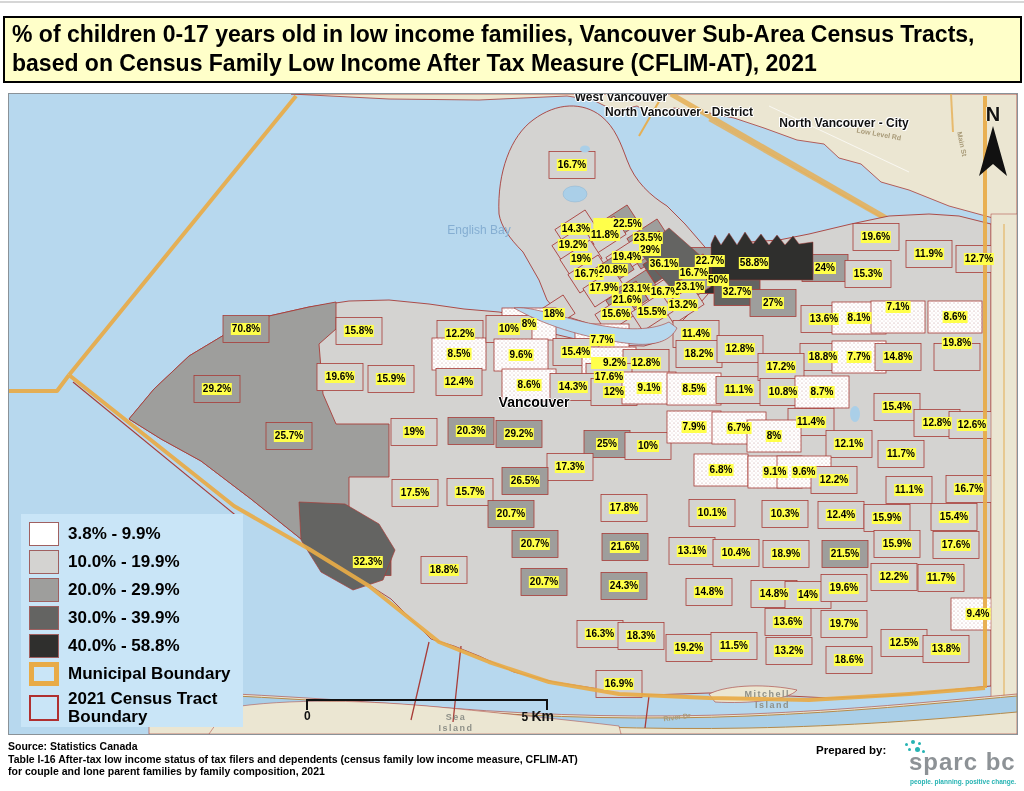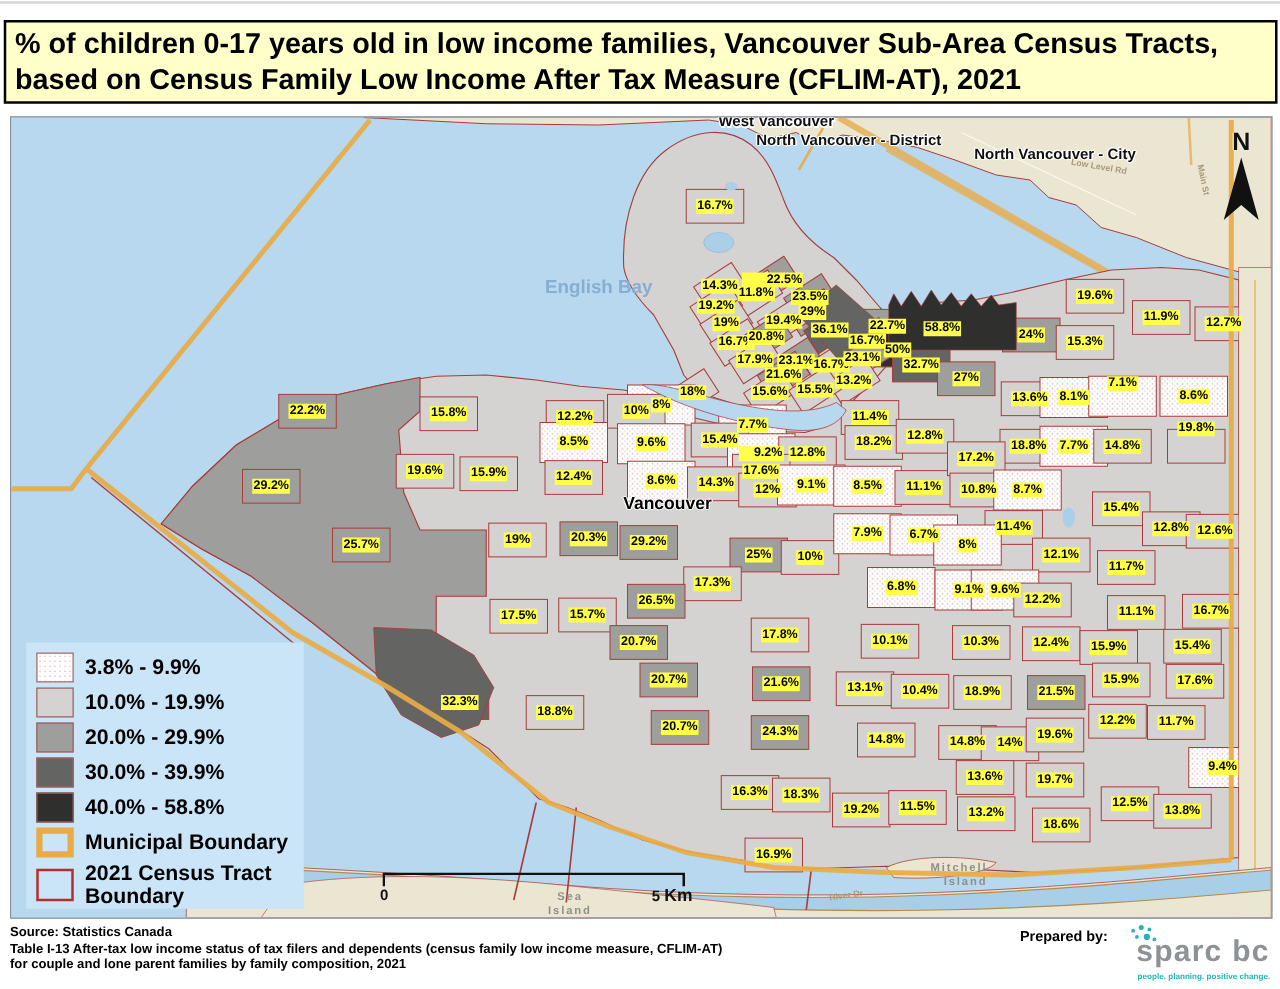--- a/index.html
+++ b/index.html
@@ -14,21 +14,21 @@
        border:1px solid #8a9298;background:#b7d8ee;}
   .map svg.base{position:absolute;left:0;top:0;}
   .layer{position:absolute;left:0;top:0;width:1008px;height:640px;pointer-events:none;}
   .tlabel{position:absolute;transform:translate(-50%,-50%);background:#ffff4a;color:#000;
     font-weight:bold;font-size:10px;line-height:12px;padding:0 1px;white-space:nowrap;}
   .place{position:absolute;transform:translate(-50%,-50%);white-space:nowrap;}
   .place.city{font-weight:bold;font-size:12px;color:#101010;
     text-shadow:1px 0 0 #fff,-1px 0 0 #fff,0 1px 0 #fff,0 -1px 0 #fff,1px 1px 0 #fff,-1px -1px 0 #fff;}
   .place.city-major{font-weight:bold;font-size:14px;color:#000;
     text-shadow:1px 0 0 #fff,-1px 0 0 #fff,0 1px 0 #fff,0 -1px 0 #fff;}
-  .place.water{font-size:15px;color:#85aed2;font-weight:bold;}
+  .place.water{font-size:12px;color:#85aed2;font-weight:normal;}
   .place.island{font-size:9px;color:#8f9189;font-weight:bold;letter-spacing:1.5px;
     white-space:normal;width:52px;text-align:center;line-height:11px;}
   .place.road{font-size:7px;color:#a89a78;font-weight:bold;}
   
   .legend{position:absolute;left:12px;top:420px;width:222px;height:213px;background:#c9e5f7;
     padding:8px 8px;box-sizing:border-box;}
   .legend-row{display:flex;align-items:center;gap:9px;margin-bottom:4px;}
   .swatch{width:30px;height:24px;border:1px solid #a06060;box-sizing:border-box;flex:0 0 auto;}
   .swatch.stipple{background-color:#fff;
     background-image:radial-gradient(#c09090 0.6px,rgba(0,0,0,0) 0.7px);background-size:4px 4px;}
@@ -294,21 +294,21 @@
       <div class="tlabel" style="left: 595px; top: 194px;">17.9%</div>
       <div class="tlabel" style="left: 628px; top: 195px;">23.1%</div>
       <div class="tlabel" style="left: 656px; top: 198px;">16.7%</div>
       <div class="tlabel" style="left: 681px; top: 193px;">23.1%</div>
       <div class="tlabel" style="left: 728px; top: 198px;">32.7%</div>
       <div class="tlabel" style="left: 618px; top: 206px;">21.6%</div>
       <div class="tlabel" style="left: 674px; top: 211px;">13.2%</div>
       <div class="tlabel" style="left: 764px; top: 209px;">27%</div>
       <div class="tlabel" style="left: 607px; top: 220px;">15.6%</div>
       <div class="tlabel" style="left: 643px; top: 218px;">15.5%</div>
-      <div class="tlabel" style="left: 237px; top: 235px;">22.2%</div>
+      <div class="tlabel" style="left: 237px; top: 235px;">70.8%</div>
       <div class="tlabel" style="left: 350px; top: 237px;">15.8%</div>
       <div class="tlabel" style="left: 451px; top: 240px;">12.2%</div>
       <div class="tlabel" style="left: 450px; top: 260px;">8.5%</div>
       <div class="tlabel" style="left: 331px; top: 283px;">19.6%</div>
       <div class="tlabel" style="left: 382px; top: 285px;">15.9%</div>
       <div class="tlabel" style="left: 450px; top: 288px;">12.4%</div>
       <div class="tlabel" style="left: 208px; top: 295px;">29.2%</div>
       <div class="tlabel" style="left: 280px; top: 342px;">25.7%</div>
       <div class="tlabel" style="left: 545px; top: 220px;">18%</div>
       <div class="tlabel" style="left: 520px; top: 230px;">8%</div>
@@ -468,21 +468,21 @@
   <div class="north">
     <div class="n">N</div>
     <svg width="44" height="56">
       <polygon points="22,2 8,52 22,40 36,52" fill="#111"></polygon>
     </svg>
   </div>
 </div>
 
 <div class="footer-src">
   <div>Source: Statistics Canada</div>
-  <div>Table I-13 After-tax low income status of tax filers and dependents (census family low income measure, CFLIM-AT)</div>
+  <div>Table I-16 After-tax low income status of tax filers and dependents (census family low income measure, CFLIM-AT)</div>
   <div>for couple and lone parent families by family composition, 2021</div>
 </div>
 <div class="prepared">Prepared by:</div>
 <div class="logo">
   <span class="dot" style="left:2px;top:-1px;width:3px;height:3px;"></span>
   <span class="dot" style="left:8px;top:-4px;width:4px;height:4px;"></span>
   <span class="dot" style="left:15px;top:-2px;width:3px;height:3px;"></span>
   <span class="dot" style="left:5px;top:4px;width:3px;height:3px;"></span>
   <span class="dot" style="left:12px;top:3px;width:5px;height:5px;"></span>
   <span class="dot" style="left:19px;top:6px;width:3px;height:3px;"></span>

